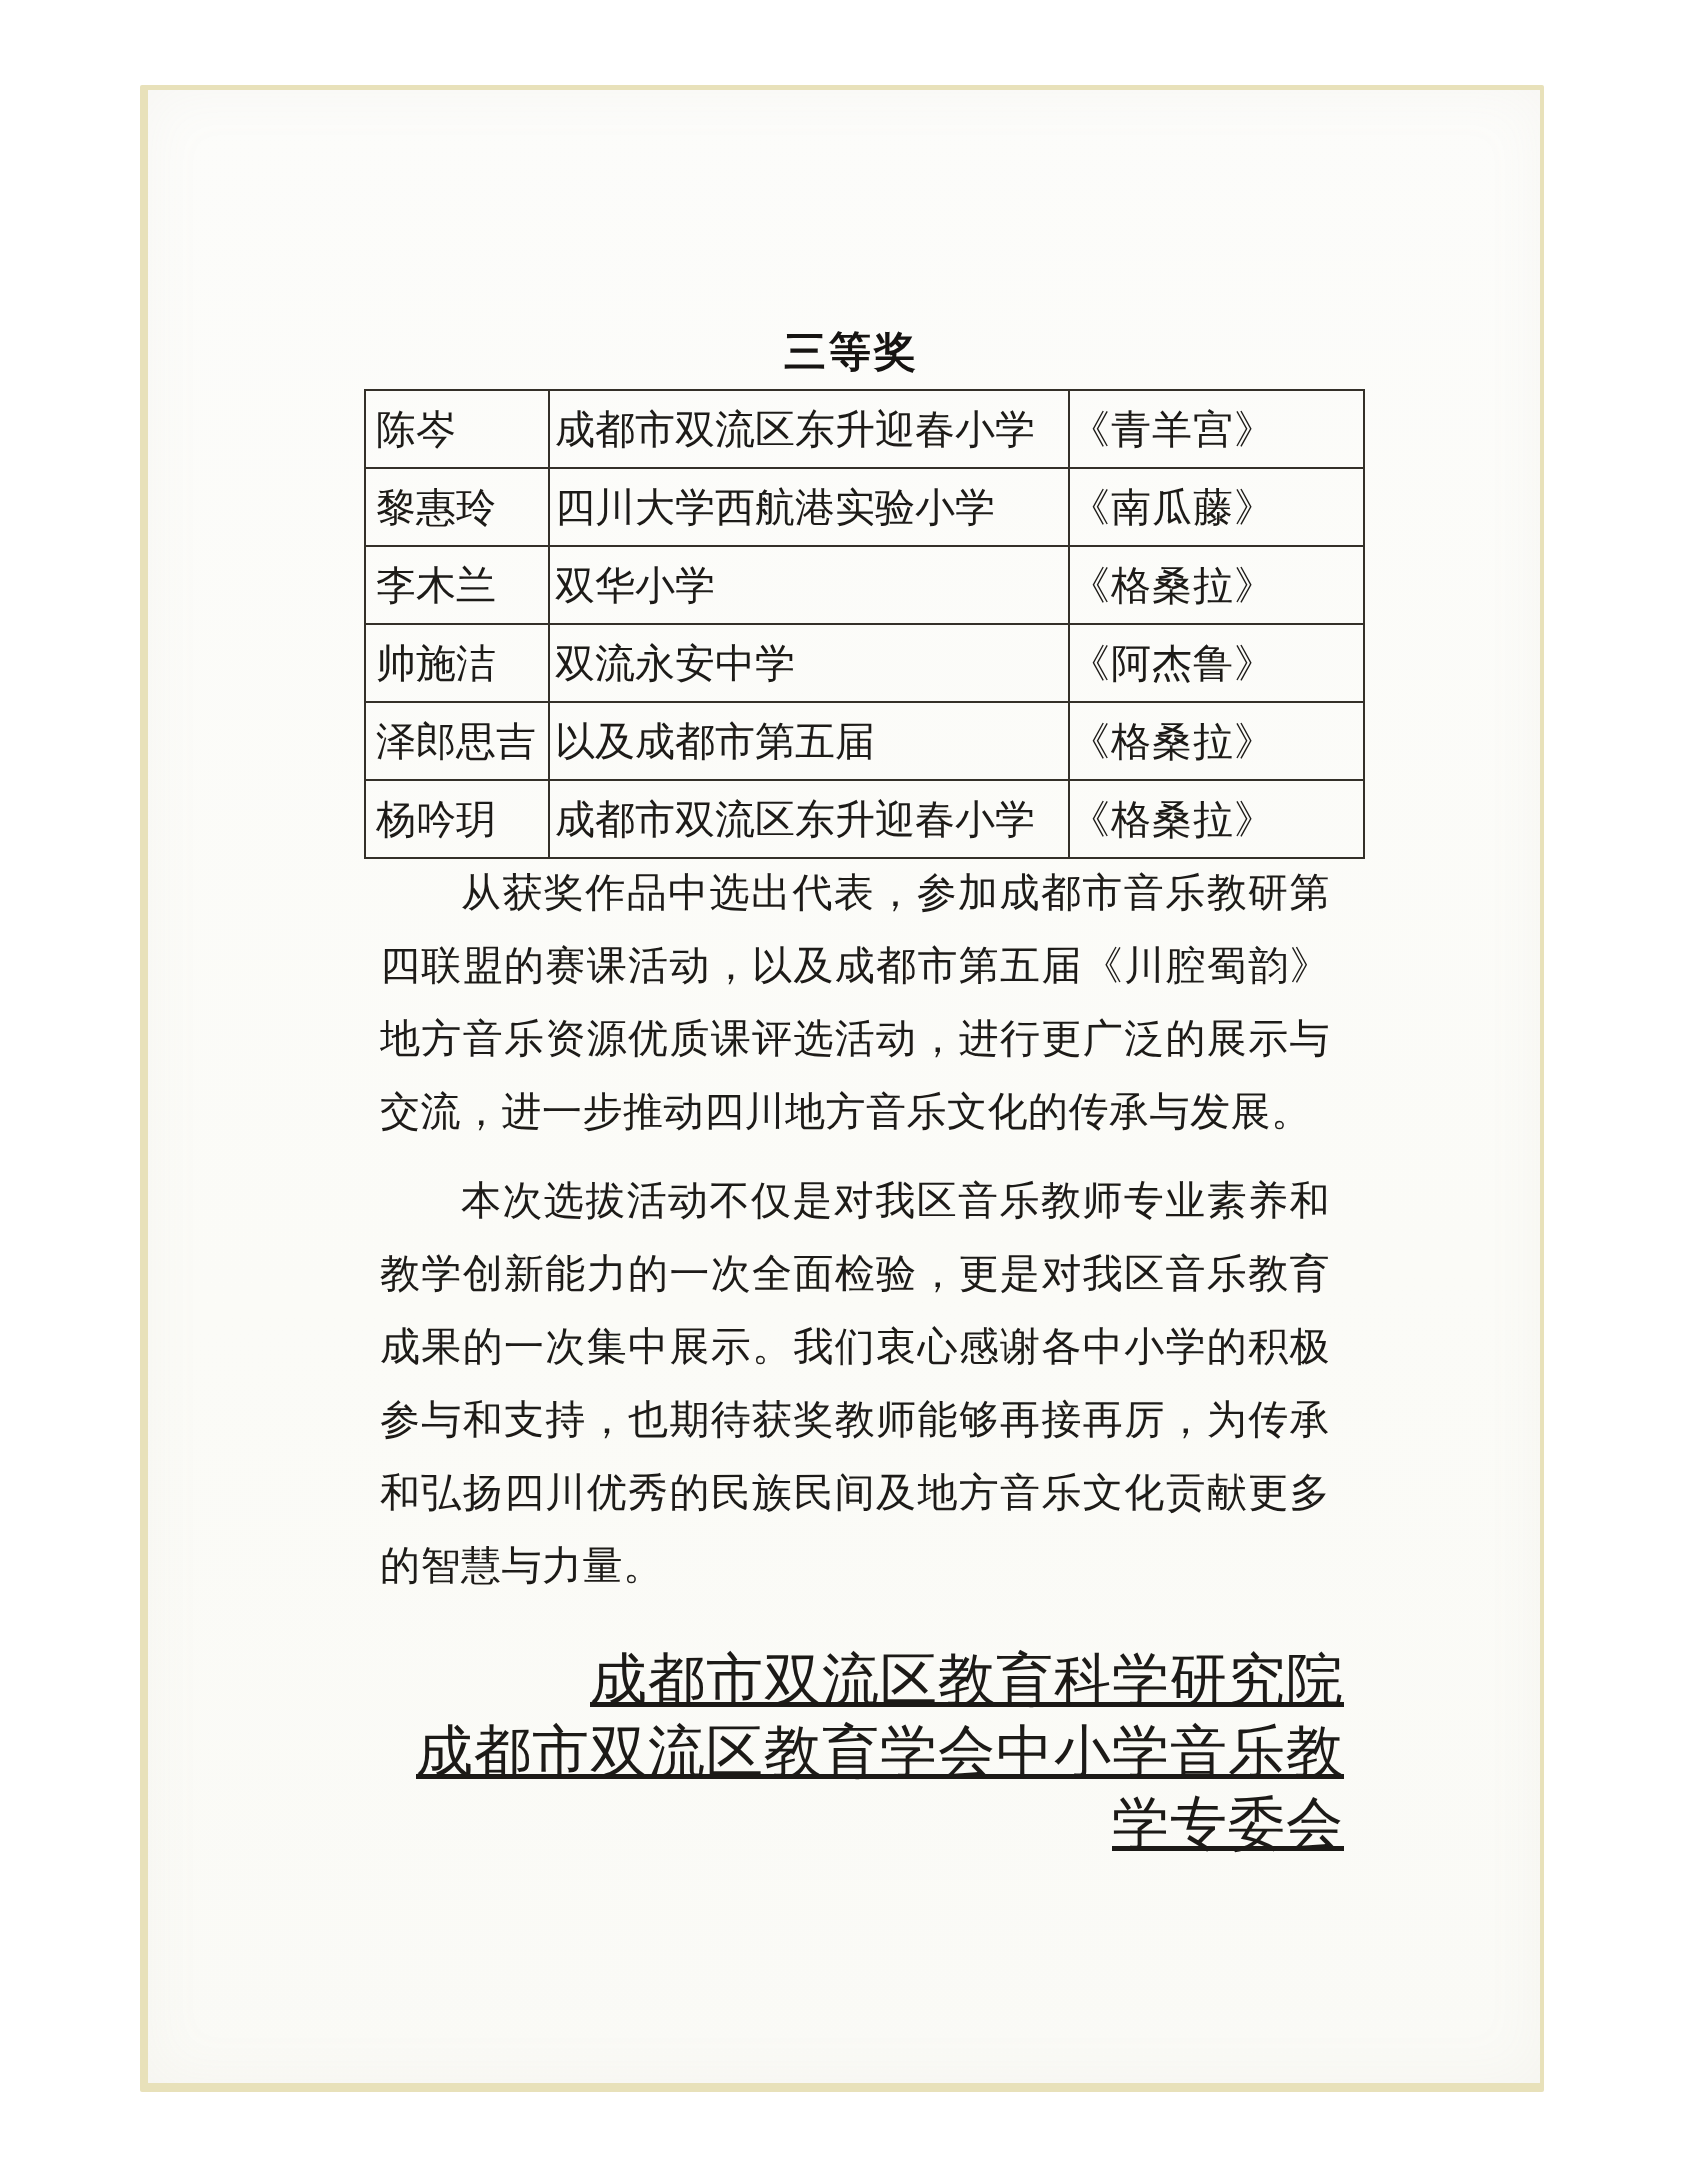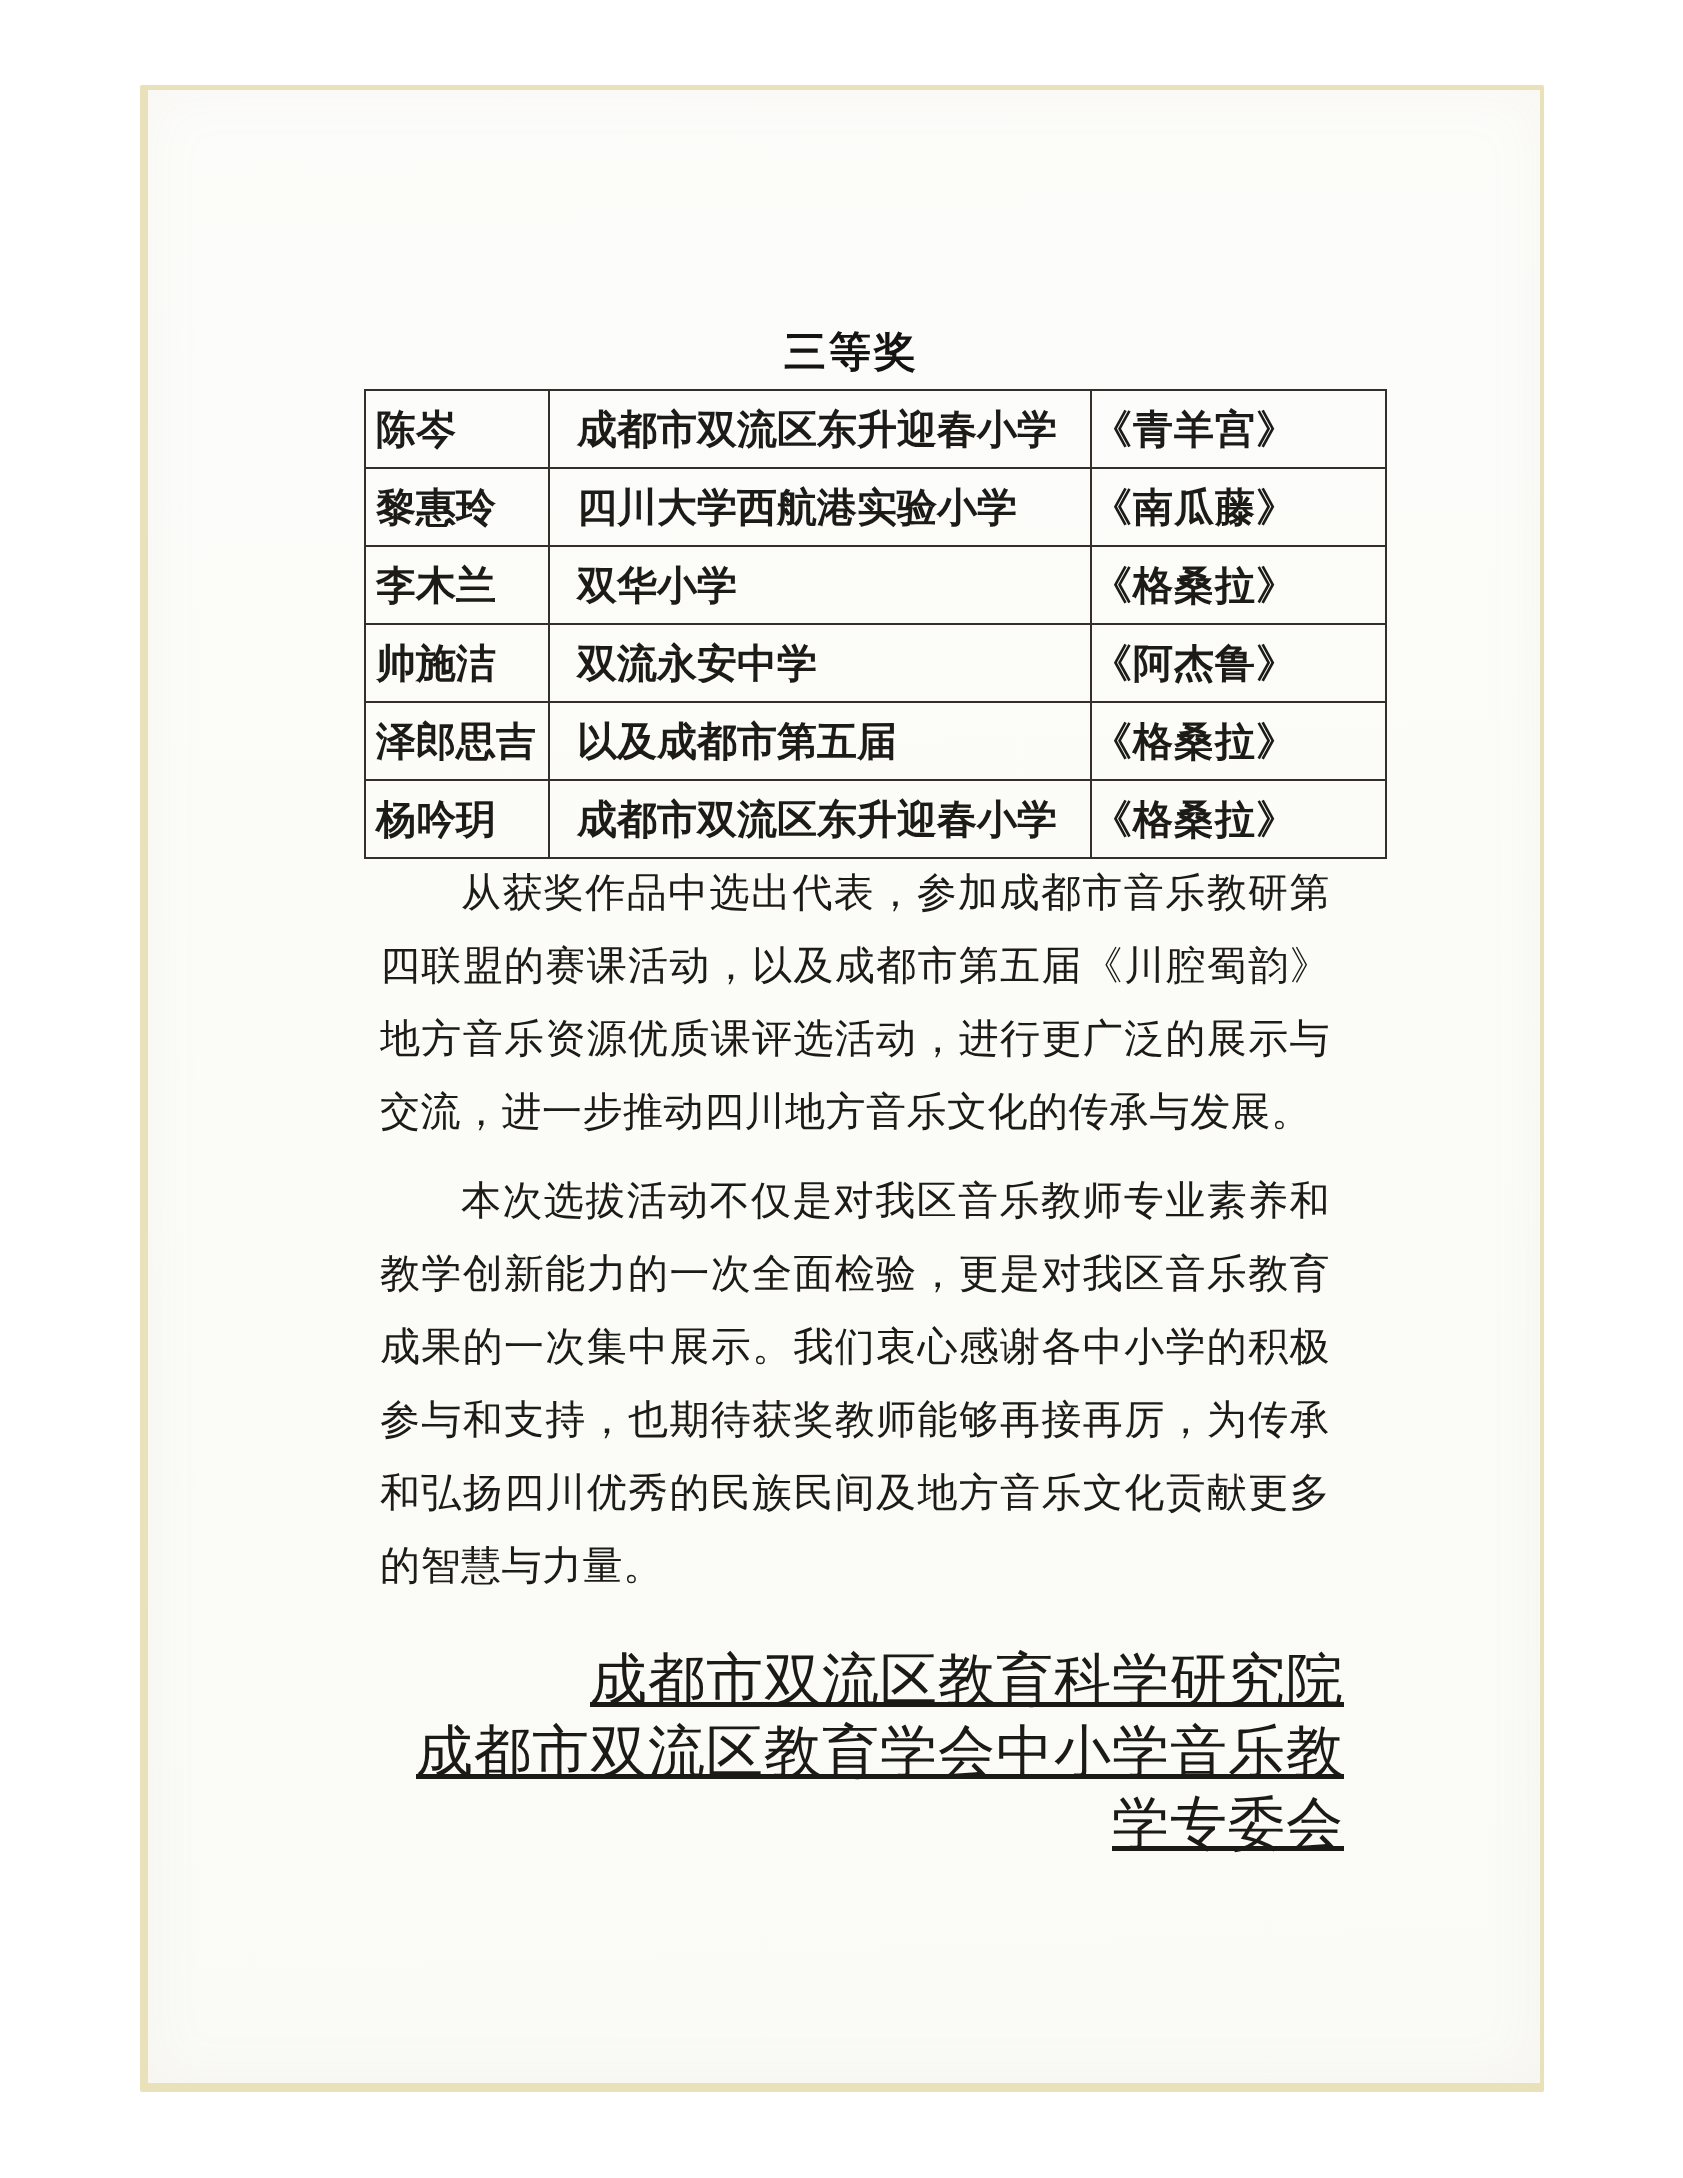--- a/index.html
+++ b/index.html
@@ -35,33 +35,32 @@
     letter-spacing: 3px;
     color: #161412;
     line-height: 48px;
   }
   table.award-table {
     position: absolute;
     left: 216px; top: 299px;
     width: 975px;
     border-collapse: collapse;
     table-layout: fixed;
-    font-weight: bold;
   }
   table.award-table td {
     border: 2px solid #343029;
     height: 74px;
     font-size: 40px;
     color: #1d1b18;
     vertical-align: middle;
     overflow: hidden;
     white-space: nowrap;
   }
   td.col-name   { width: 171px; padding-left: 10px; }
-  td.col-school { width: 512px; padding-left: 27px; }
+  td.col-school { width: 512px; padding-left: 5px; }
   td.col-work   { width: 292px; padding-left: 0; letter-spacing: 1px; }
   .body-text {
     position: absolute;
     left: 216px; top: 750px;
     width: 982px;
     font-size: 40px;
     line-height: 73px;
     letter-spacing: 0.5px;
     text-align: justify;
     color: #1d1b18;

